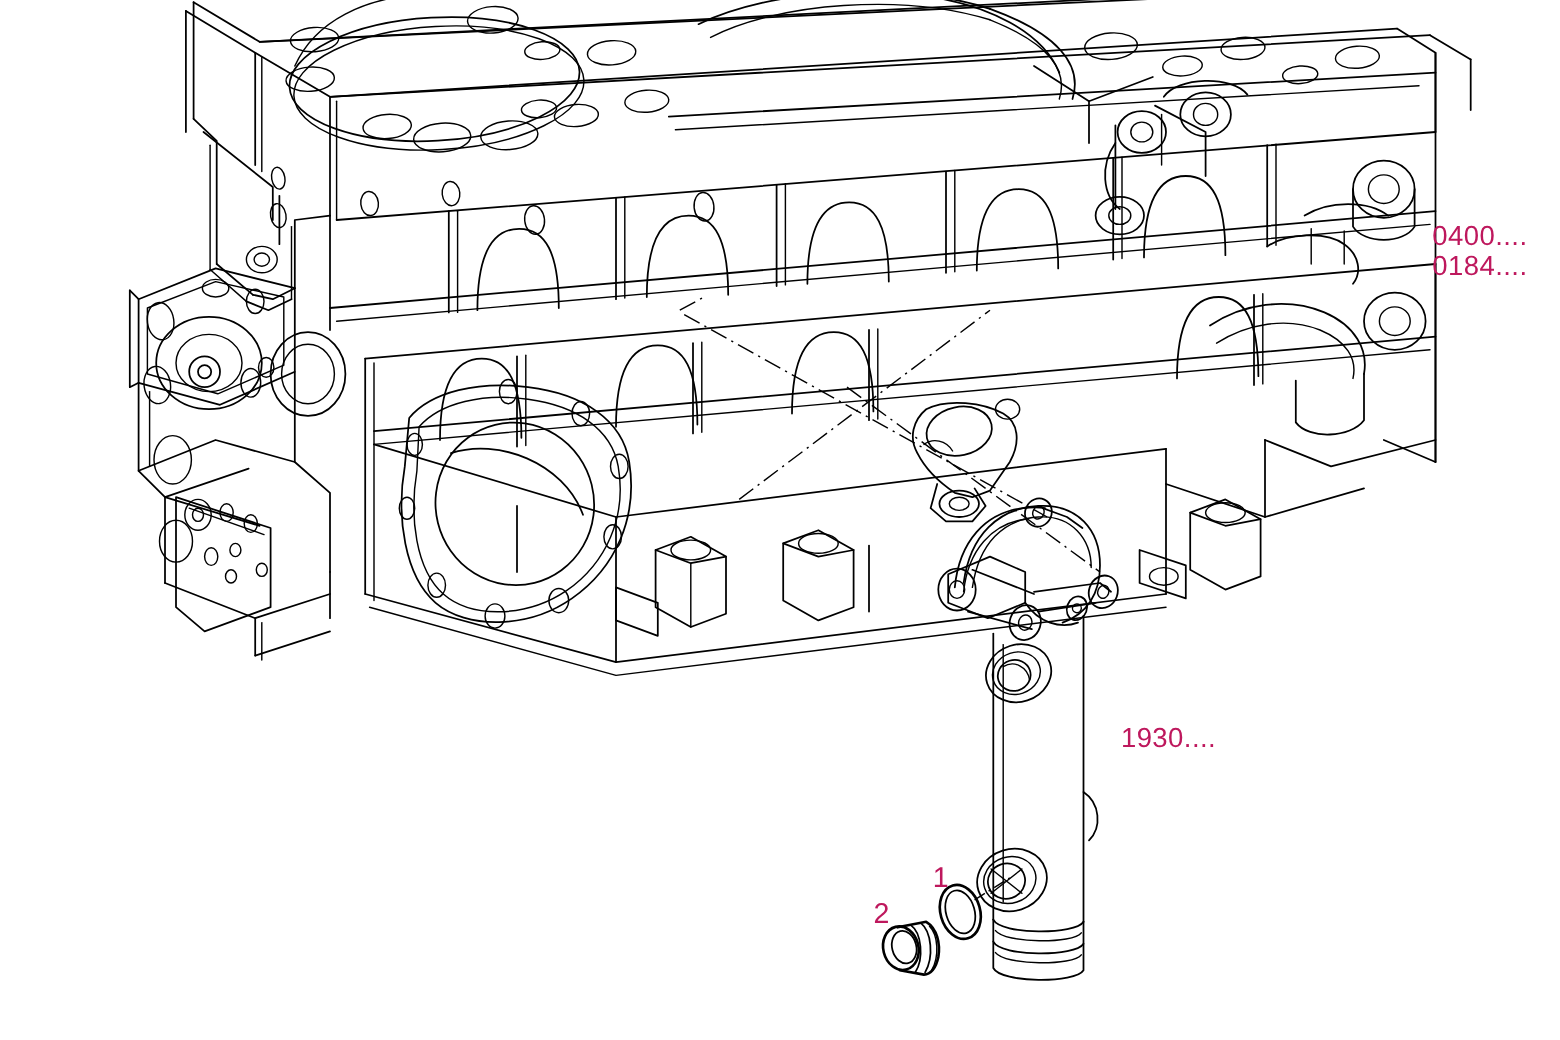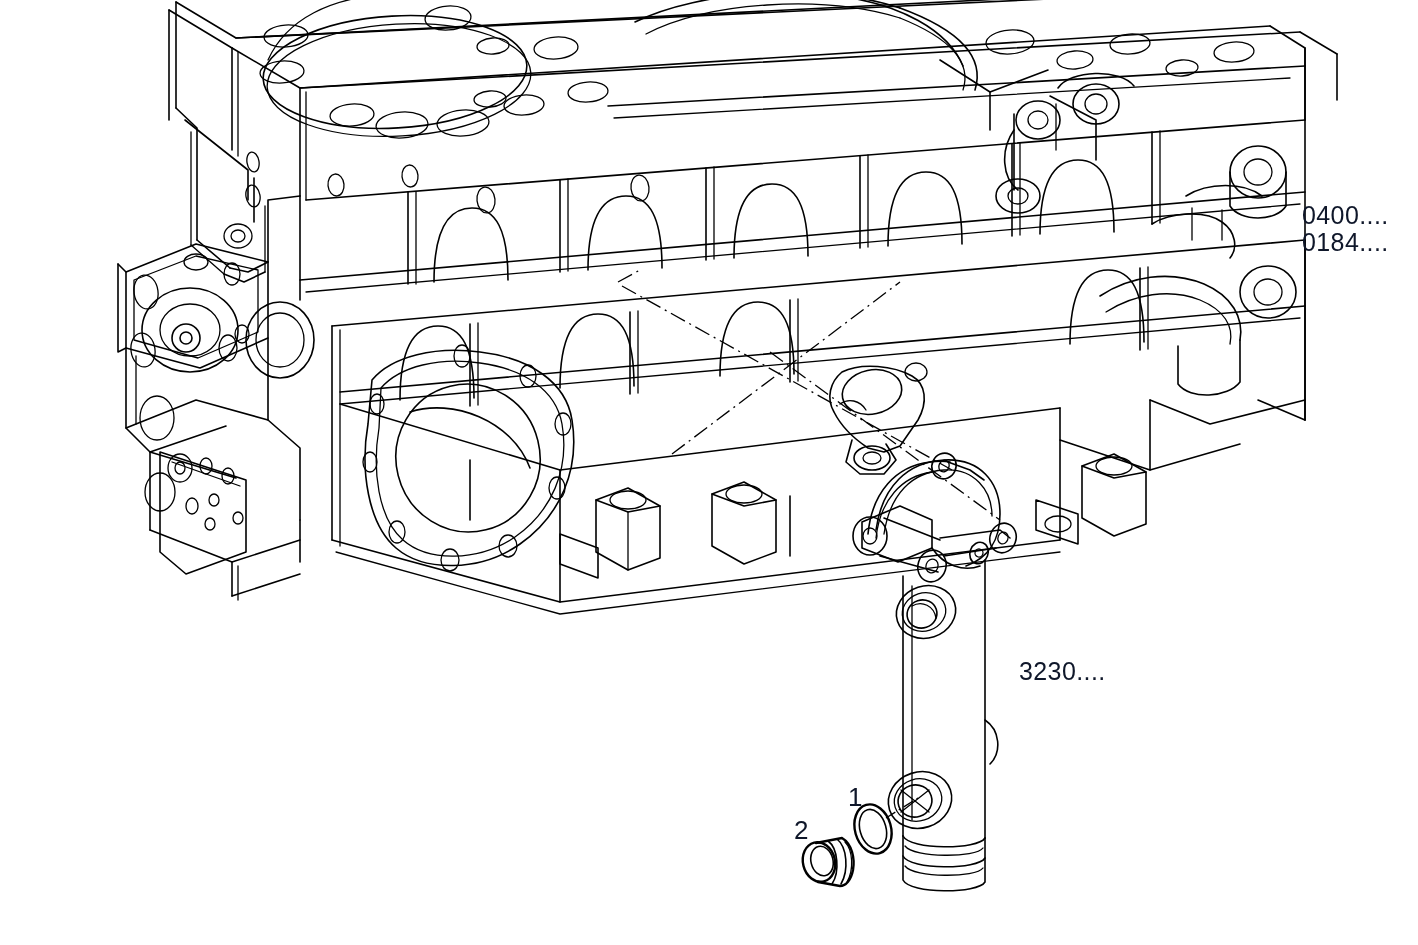--- a/index.html
+++ b/index.html
@@ -21,21 +21,21 @@
   #drawing {
     position: absolute;
     left: 0;
     top: 0;
     width: 1418px;
     height: 945px;
   }
   .callout {
     position: absolute;
     font-family: "Liberation Sans", sans-serif;
-    color: #0f172a;
+    color: #be185d;
     white-space: pre;
     line-height: 1;
   }
   .ref-code {
     font-size: 25px;
     letter-spacing: 0.4px;
   }
   .item-num {
     font-size: 26px;
   }
@@ -431,19 +431,19 @@
     <g>
       <path class="cls" d="M886 818 L918 798"></path>
     </g>
 
   </svg>
 
   <div class="callout ref-code" id="ref-0400">0400....</div>
 
   <div class="callout ref-code" id="ref-0401">0184....</div>
 
-  <div class="callout ref-code" id="ref-3230">3230....</div>
+  <div class="callout ref-code" id="ref-3230">1930....</div>
 
   <div class="callout item-num" id="num-1">1</div>
 
   <div class="callout item-num" id="num-2">2</div>
 
 </div>
 
 </body></html>

